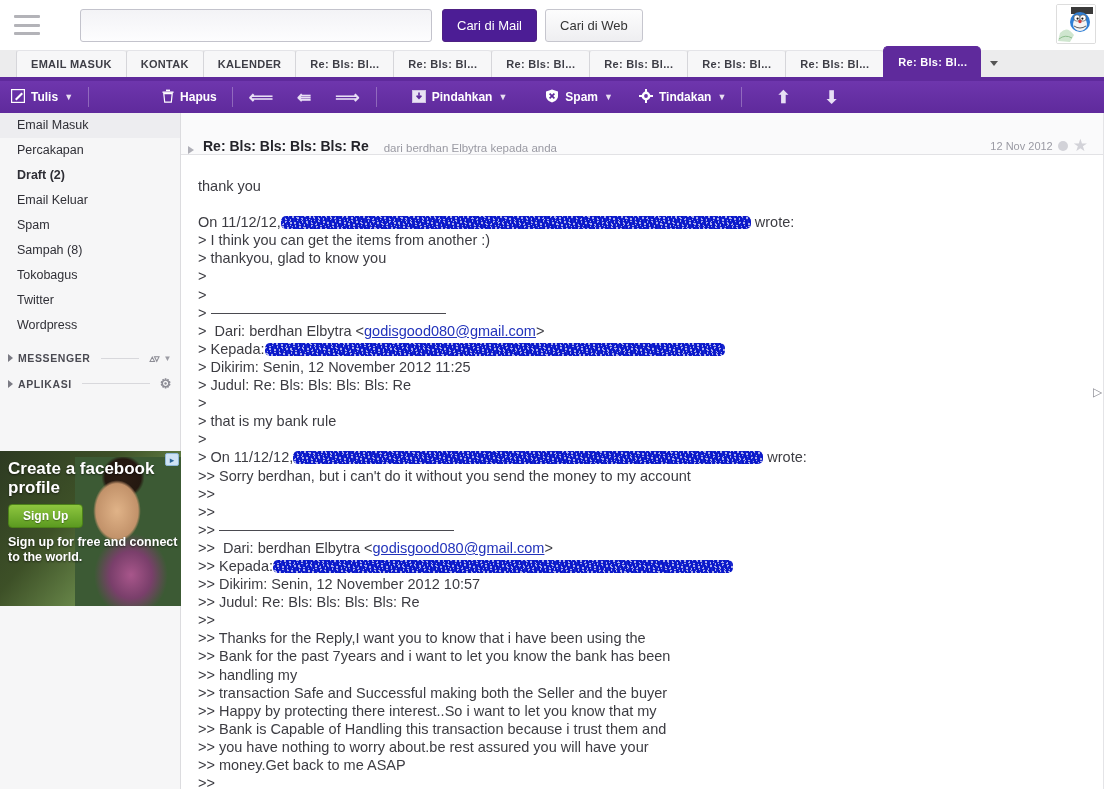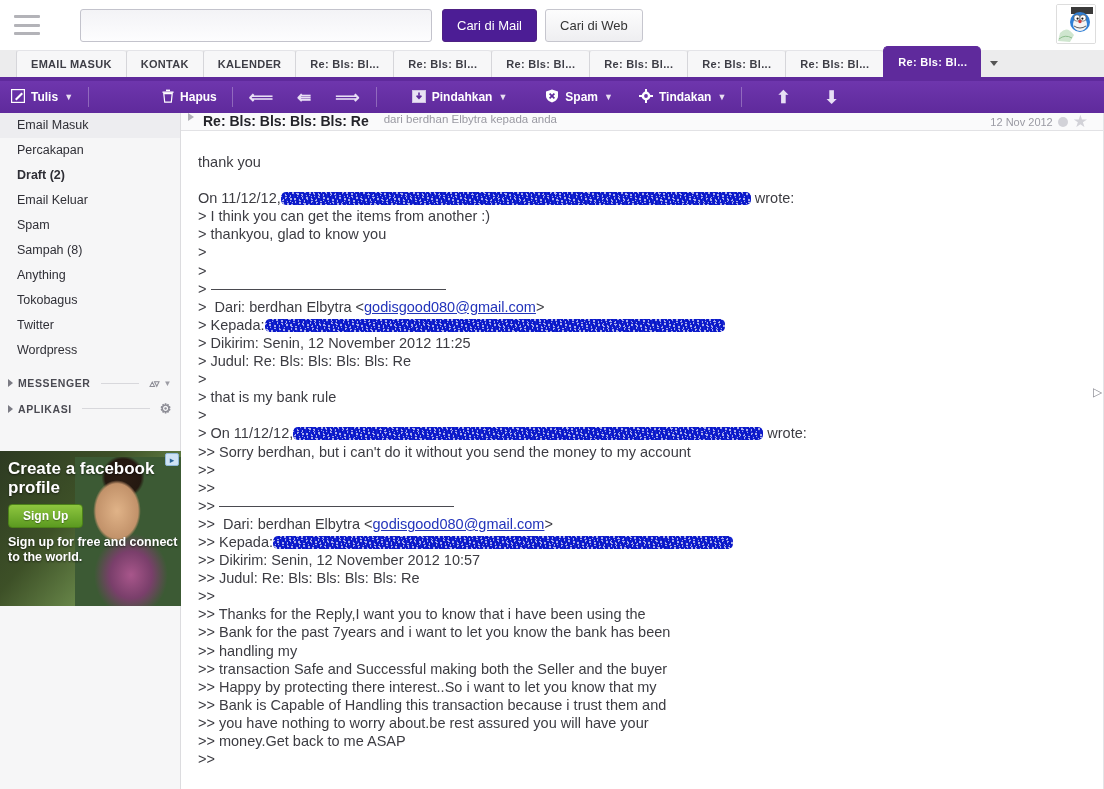--- a/index.html
+++ b/index.html
@@ -159,21 +159,21 @@
   .ad .adchoice {
     position: absolute; right: 2px; top: 2px; z-index: 3;
     width: 14px; height: 13px; background: #cfe3f5;
     border: 1px solid #8fb8d8; border-radius: 2px;
     color: #2a6496; font-size: 9px; text-align: center; line-height: 12px;
   }
 
   
   .reading { flex: 1; position: relative; background: #fff; overflow: hidden; }
   .msg-head {
-    height: 18px; display: flex; align-items: flex-start;
+    height: 42px; display: flex; align-items: flex-end;
     border-bottom: 1px solid #e2e2e5;
     background: #fafafb; padding-left: 7px;
   }
   .expand-caret { width:0;height:0;border-top:4px solid transparent;border-bottom:4px solid transparent;
     border-left:6px solid #b0b0b8; margin-right: 9px; cursor: pointer; }
   .msg-subject { font-size: 14px; font-weight: bold; color: #24242a; white-space: nowrap; }
   .msg-from { font-size: 11.5px; color: #9a9aa3; margin-left: 15px; white-space: nowrap; }
   .msg-right { margin-left: auto; display: flex; align-items: center; gap: 5px; padding-right: 16px; }
   .msg-date { font-size: 11px; color: #9a9aa3; white-space: nowrap; }
   .dot-ico { width: 10px; height: 10px; border-radius: 50%; background: #d2d2d8; cursor: pointer; }
@@ -323,21 +323,20 @@
 
   <div class="sidebar">
     <div class="folder-item selected">Email Masuk</div>
     <div class="folder-item">Percakapan</div>
     <div class="folder-item bold">Draft (2)</div>
     <div class="folder-item">Email Keluar</div>
     <div class="folder-item">Spam</div>
     <div class="folder-item">Sampah (8)</div>
 
 
-    <div class="folder-item">Anything</div>
     <div class="folder-item">Tokobagus</div>
     <div class="folder-item">Twitter</div>
     <div class="folder-item">Wordpress</div>
 
     <div class="section-head" style="padding-top:14px">
       <span class="arrow-right"></span>
       <span>MESSENGER</span>
       <span class="rule"></span>
       <span class="msgr-ico">▵▿</span>
       <span class="tb-caret" style="color:#8d8d96;font-size:8px">▼</span>

